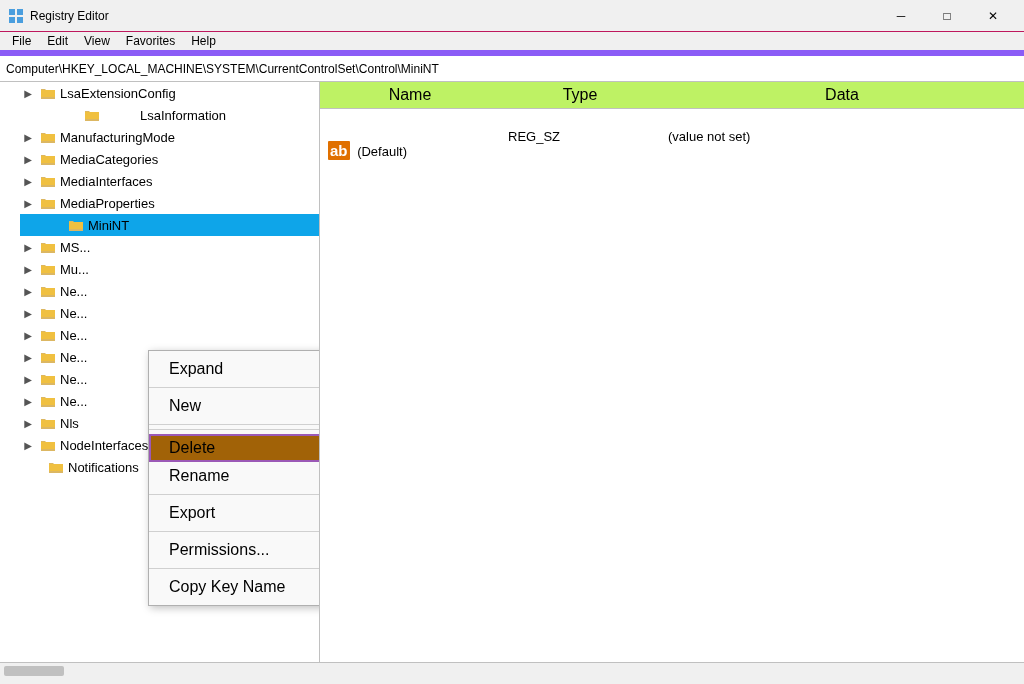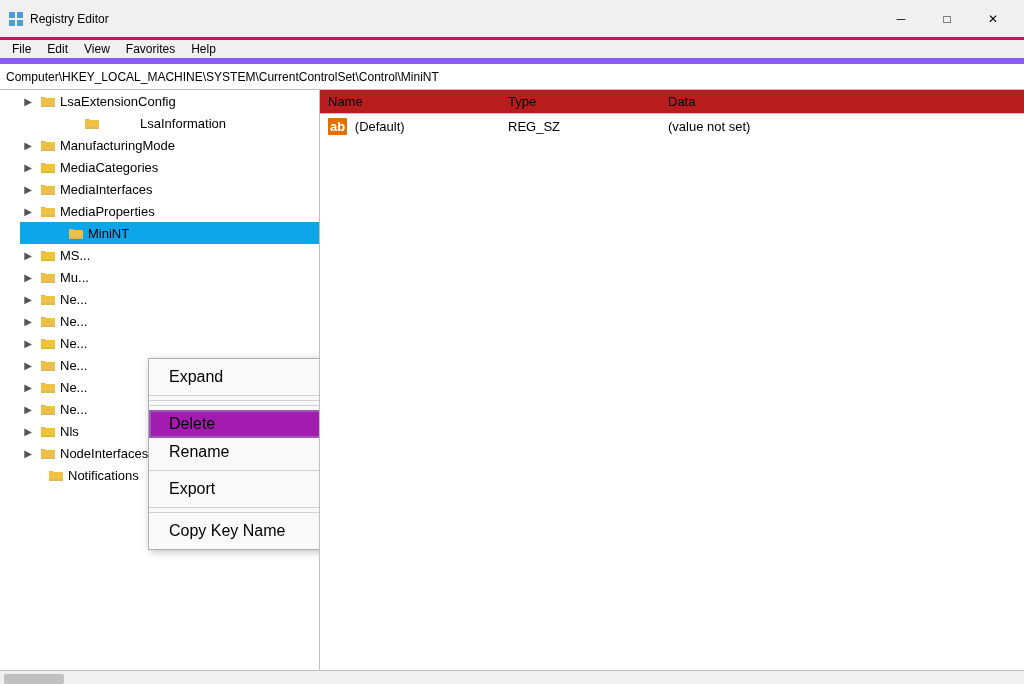--- a/index.html
+++ b/index.html
@@ -8,25 +8,25 @@
       font-size: 13px;
       background: #f0f0f0;
       width: 1024px;
       height: 684px;
       overflow: hidden;
     }
 
     
     .title-bar {
       background: #f0f0f0;
-      height: 40px;
+      height: 32px;
       display: flex;
       align-items: center;
       padding: 0 8px;
-      border-bottom: 3px solid #be185d;
+      border-bottom: 1px solid #be185d;
       user-select: none;
     }
     .title-bar-icon {
       width: 16px;
       height: 16px;
       margin-right: 6px;
     }
     .title-bar-title {
       flex: 1;
       font-size: 12px;
@@ -122,26 +122,26 @@
     .right-panel {
       flex: 1;
       overflow: hidden;
       background: #fff;
     }
     .registry-table {
       width: 100%;
       border-collapse: collapse;
     }
     .registry-table th {
-      background: #b91c1c;
+      background: #bef264;
       border-bottom: 1px solid #c0c0c0;
-      text-align: left;
+      text-align: center;
       padding: 4px 8px;
       font-weight: normal;
-      font-size: 13px;
+      font-size: 16px;
       position: sticky;
       top: 0;
     }
     .registry-table td {
       padding: 3px 8px;
       font-size: 13px;
       vertical-align: middle;
     }
     .registry-table tr:first-child td { padding-top: 4px; }
 
@@ -160,21 +160,21 @@
     .ctx-item {
       padding: 5px 20px;
       cursor: pointer;
       display: flex;
       align-items: center;
       justify-content: space-between;
       font-size: 16px;
       color: #000;
     }
     .ctx-item.highlighted {
-      background: #a21caf;
+      background: #a16207;
       outline: 2px solid #9b59b6;
       outline-offset: -2px;
     }
     .ctx-separator {
       height: 1px;
       background: #d0d0d0;
       margin: 4px 0;
     }
 
     
@@ -184,25 +184,26 @@
       height: 100%;
     }
     .scroll-area::-webkit-scrollbar { width: 16px; }
     .scroll-area::-webkit-scrollbar-track { background: #f0f0f0; }
     .scroll-area::-webkit-scrollbar-thumb { background: #c0c0c0; border: 3px solid #f0f0f0; border-radius: 2px; }
 
     .ab-icon {
       display: inline-block;
       background: #e07000;
       color: white;
-      font-size: 13px;
+      font-size: 15px;
       font-weight: bold;
       padding: 1px 2px;
       margin-right: 4px;
       border-radius: 1px;
+      margin-top: 28px;
     }
 
     .bottom-scrollbar {
       height: 16px;
       background: #f0f0f0;
       border-top: 1px solid #c0c0c0;
       display: flex;
       align-items: center;
     }
     .bottom-scrollbar-track {
@@ -416,33 +417,40 @@
         <span>Notifications</span>
       </div>
 
     </div>
 
     <div class="context-menu">
       <div class="ctx-item">
         <span>Expand</span>
       </div>
       <div class="ctx-separator"></div>
+      <div class="ctx-item">
+        <span>New</span>
+
+      </div>
       <div class="ctx-separator"></div>
       <div class="ctx-separator"></div>
       <div class="ctx-item highlighted">
         <span>Delete</span>
       </div>
       <div class="ctx-item">
         <span>Rename</span>
       </div>
       <div class="ctx-separator"></div>
       <div class="ctx-item">
         <span>Export</span>
       </div>
       <div class="ctx-separator"></div>
+      <div class="ctx-item">
+        <span>Permissions...</span>
+      </div>
       <div class="ctx-separator"></div>
       <div class="ctx-item">
         <span>Copy Key Name</span>
       </div>
     </div>
 
   </div>
 
   <div class="right-panel">
     <table class="registry-table">

